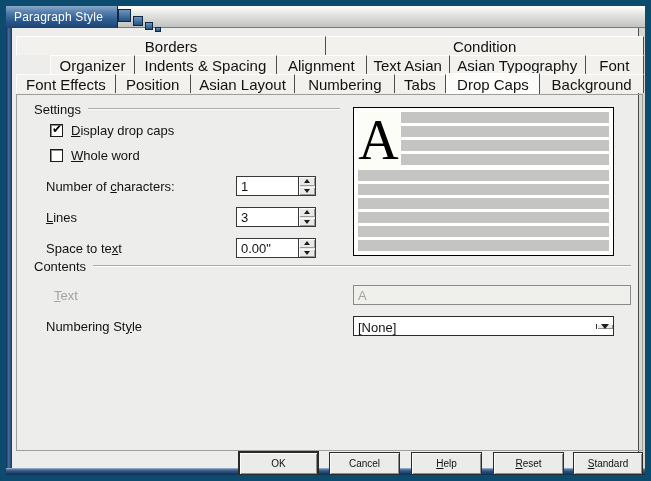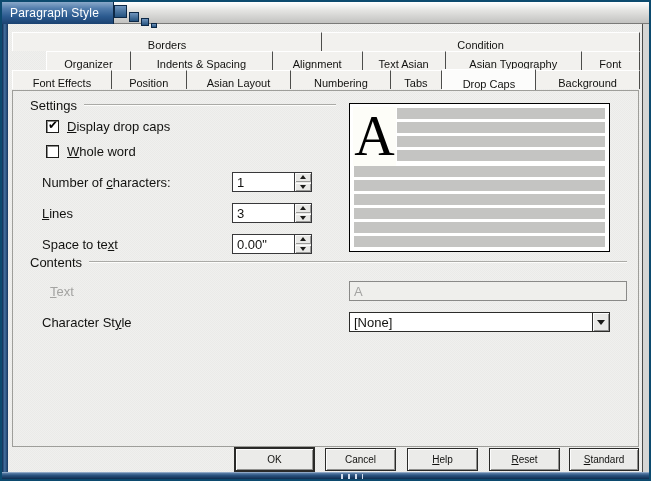--- a/index.html
+++ b/index.html
@@ -1,21 +1,21 @@
 <!DOCTYPE html>
 <html><head>
 <meta charset="utf-8">
 <style>
   * { box-sizing: border-box; margin: 0; padding: 0; }
   html,body { background:#888; }
   body { font-family: "Liberation Sans", sans-serif; }
 
   .window {
     position: relative; width: 651px; height: 481px;
-    border: 2px solid #0c4a6e; background:#eaeae8; overflow: hidden;
+    border: 6px solid #0c4a6e; background:#eaeae8; overflow: hidden;
   }
 
   
   .titlebar {
     position:absolute; left:0; top:0; right:0; height:22px;
     background: linear-gradient(180deg,#ffffff 0%,#e4e4e2 40%,#c2c2c0 100%);
     border-bottom: 1px solid #7a7a78;
   }
   .title-tab {
     position:absolute; left:0; top:0; width:112px; height:22px;
@@ -57,22 +57,22 @@
       linear-gradient(45deg,#f0f0ee 25%,transparent 25% 75%,#f0f0ee 75%);
     background-size:2px 2px; background-position:0 0,1px 1px;
     font-size:13px; color:#121210;
   }
 
   
   .tabrow { position:absolute; left:4px; width:628px; height:19px; display:flex; }
   .tr1 { top:8px; } .tr2 { top:27px;padding-left:34px; } .tr3 { top:46px; }
   .tab {
     background:#f2f1ee; border-top:1px solid #ffffff; border-right:1px solid #4d4d4b;
-    display:flex; align-items:flex-end; justify-content:center;
-    font-size:11px; white-space:nowrap; overflow:hidden; cursor:default;
+    display:flex; align-items:center; justify-content:center;
+    font-size:15px; white-space:nowrap; overflow:hidden; cursor:default;
   }
   .tab:first-child { border-left:1px solid #ffffff; }
   .tab.active {
     background:#fcfcfb; font-weight:normal; position:relative; top:-1px; height:21px;
     border-left:1px solid #ffffff; z-index:2;
   }
 
   
   .panel { position:absolute; left:4px; top:66px; width:627px; height:357px;
            border:1px solid #9e9e9a; }
@@ -121,21 +121,21 @@
   .bar { height:11px; background:#c4c4c2; margin-bottom:3px; }
 
   
   .tinput {
     position:absolute; left:341px; top:257px; width:278px; height:20px;
     background:#efefec; border:1px solid #8a8a88; color:#a3a3a1;
     padding:2px 0 0 4px; font-size:13px;
   }
   .dd {
     position:absolute; left:341px; top:288px; width:261px; height:20px;
-    background:#fff; border:1px solid #2c2c2a; display:flex;
+    background:#fff; border:1px solid #2c2c2a; display:flex;align-items:center;
   }
   .dd .val { flex:1; padding:2px 0 0 4px; font-size:13px; }
   .dd .btn { width:17px; background:#e9e9e7; border-left:1px solid #2c2c2a;
              display:flex; align-items:center; justify-content:center;
              box-shadow: inset 1px 1px 0 #fcfcfc, inset -1px -1px 0 #909090; }
   .dd .tri.down { border-left-width:4px; border-right-width:4px; border-top-width:5px; }
 
   
   .btn2 {
     position:absolute; top:424px; height:23px;
@@ -298,21 +298,21 @@
     </div>
 
     <div class="grp" style="left:22px; top:230px; width:597px;">
       <span>Contents</span>
       <span class="rule"></span>
     </div>
 
     <div class="flabel disabled" style="left:42px; top:260px;"><span class="u">T</span><span>ext</span></div>
     <div class="tinput">A</div>
 
-    <div class="flabel" style="left:34px; top:291px;"><span>Character St</span><span class="u">y</span><span>le</span></div>
+    <div class="flabel" style="left:34px; top:291px;"><span>Numbering St</span><span class="u">y</span><span>le</span></div>
     <div class="dd">
       <div class="val">[None]</div>
       <div class="btn">
           <span class="tri down"></span>
         </div>
     </div>
 
     <div class="btn2 default" style="left:227px; width:79px;">
         <span><span>OK</span><span class="u"></span><span></span></span>
       </div>

